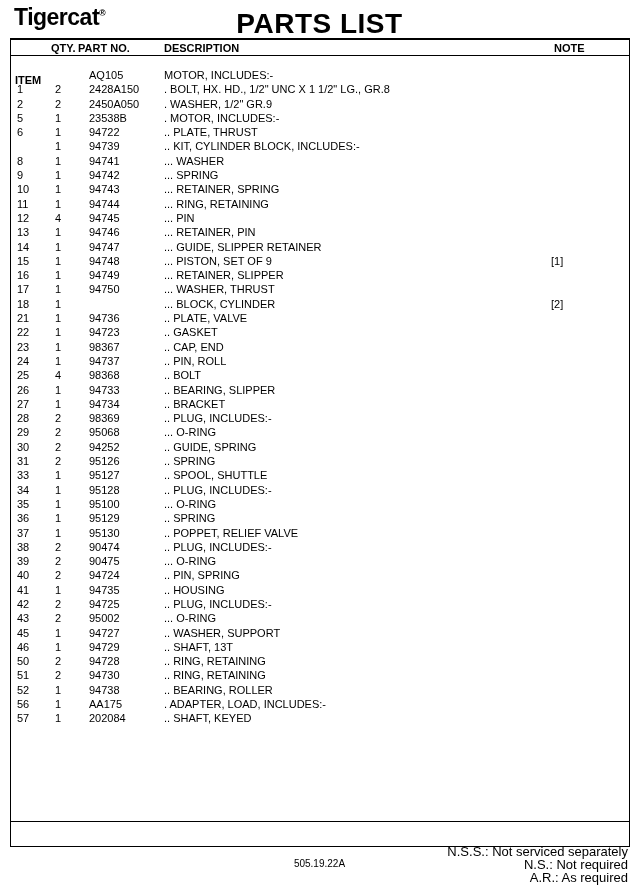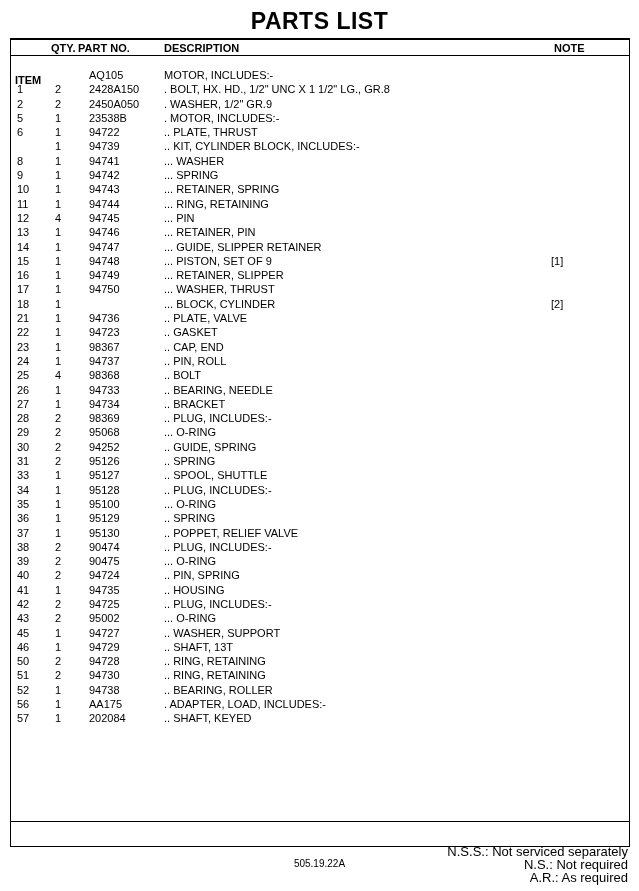--- a/index.html
+++ b/index.html
@@ -13,21 +13,21 @@
 
   .logo {
     position:absolute; left:14px; top:4px;
     font-size:23px; font-weight:bold; letter-spacing:-0.5px;
     white-space:nowrap;
   }
   .logo .reg { font-size:9px; vertical-align:super; font-weight:bold; }
 
   .title {
     position:absolute; left:0; top:8px; width:100%;
-    text-align:center; font-size:23px; font-weight:bold; letter-spacing:0.5px;
+    text-align:center; font-size:28px; font-weight:bold; letter-spacing:0.5px;
   }
 
   .table-box {
     position:absolute; left:10px; top:38px; width:620px; height:809px;
     border:1px solid #000; border-top:2px solid #000;
   }
   .table-header {
     position:relative; height:16px; border-bottom:1px solid #000;
   }
   .th {
@@ -61,20 +61,23 @@
     position:absolute; right:11px; top:845px;
     text-align:right; font-size:13px; line-height:13px;
   }
   .legend div { white-space:nowrap; }
 </style>
 </head>
 <body>
 
 <div class="page">
 
+  <div class="logo">
+    <span>Tigercat</span><span class="reg">®</span>
+  </div>
 
   <div class="title">PARTS LIST</div>
 
   <div class="table-box">
     <div class="table-header">
       <span class="th th-item">ITEM</span>
       <span class="th th-qty">QTY.</span>
       <span class="th th-part">PART NO.</span>
       <span class="th th-desc">DESCRIPTION</span>
       <span class="th th-note">NOTE</span>
@@ -231,21 +234,21 @@
           <span class="cell c-item">25</span>
           <span class="cell c-qty">4</span>
           <span class="cell c-part">98368</span>
           <span class="cell c-desc">.. BOLT</span>
           <span class="cell c-note"></span>
         </div>
         <div class="row">
           <span class="cell c-item">26</span>
           <span class="cell c-qty">1</span>
           <span class="cell c-part">94733</span>
-          <span class="cell c-desc">.. BEARING, NEEDLE</span>
+          <span class="cell c-desc">.. BEARING, SLIPPER</span>
           <span class="cell c-note"></span>
         </div>
         <div class="row">
           <span class="cell c-item">27</span>
           <span class="cell c-qty">1</span>
           <span class="cell c-part">94734</span>
           <span class="cell c-desc">.. BRACKET</span>
           <span class="cell c-note"></span>
         </div>
         <div class="row">

